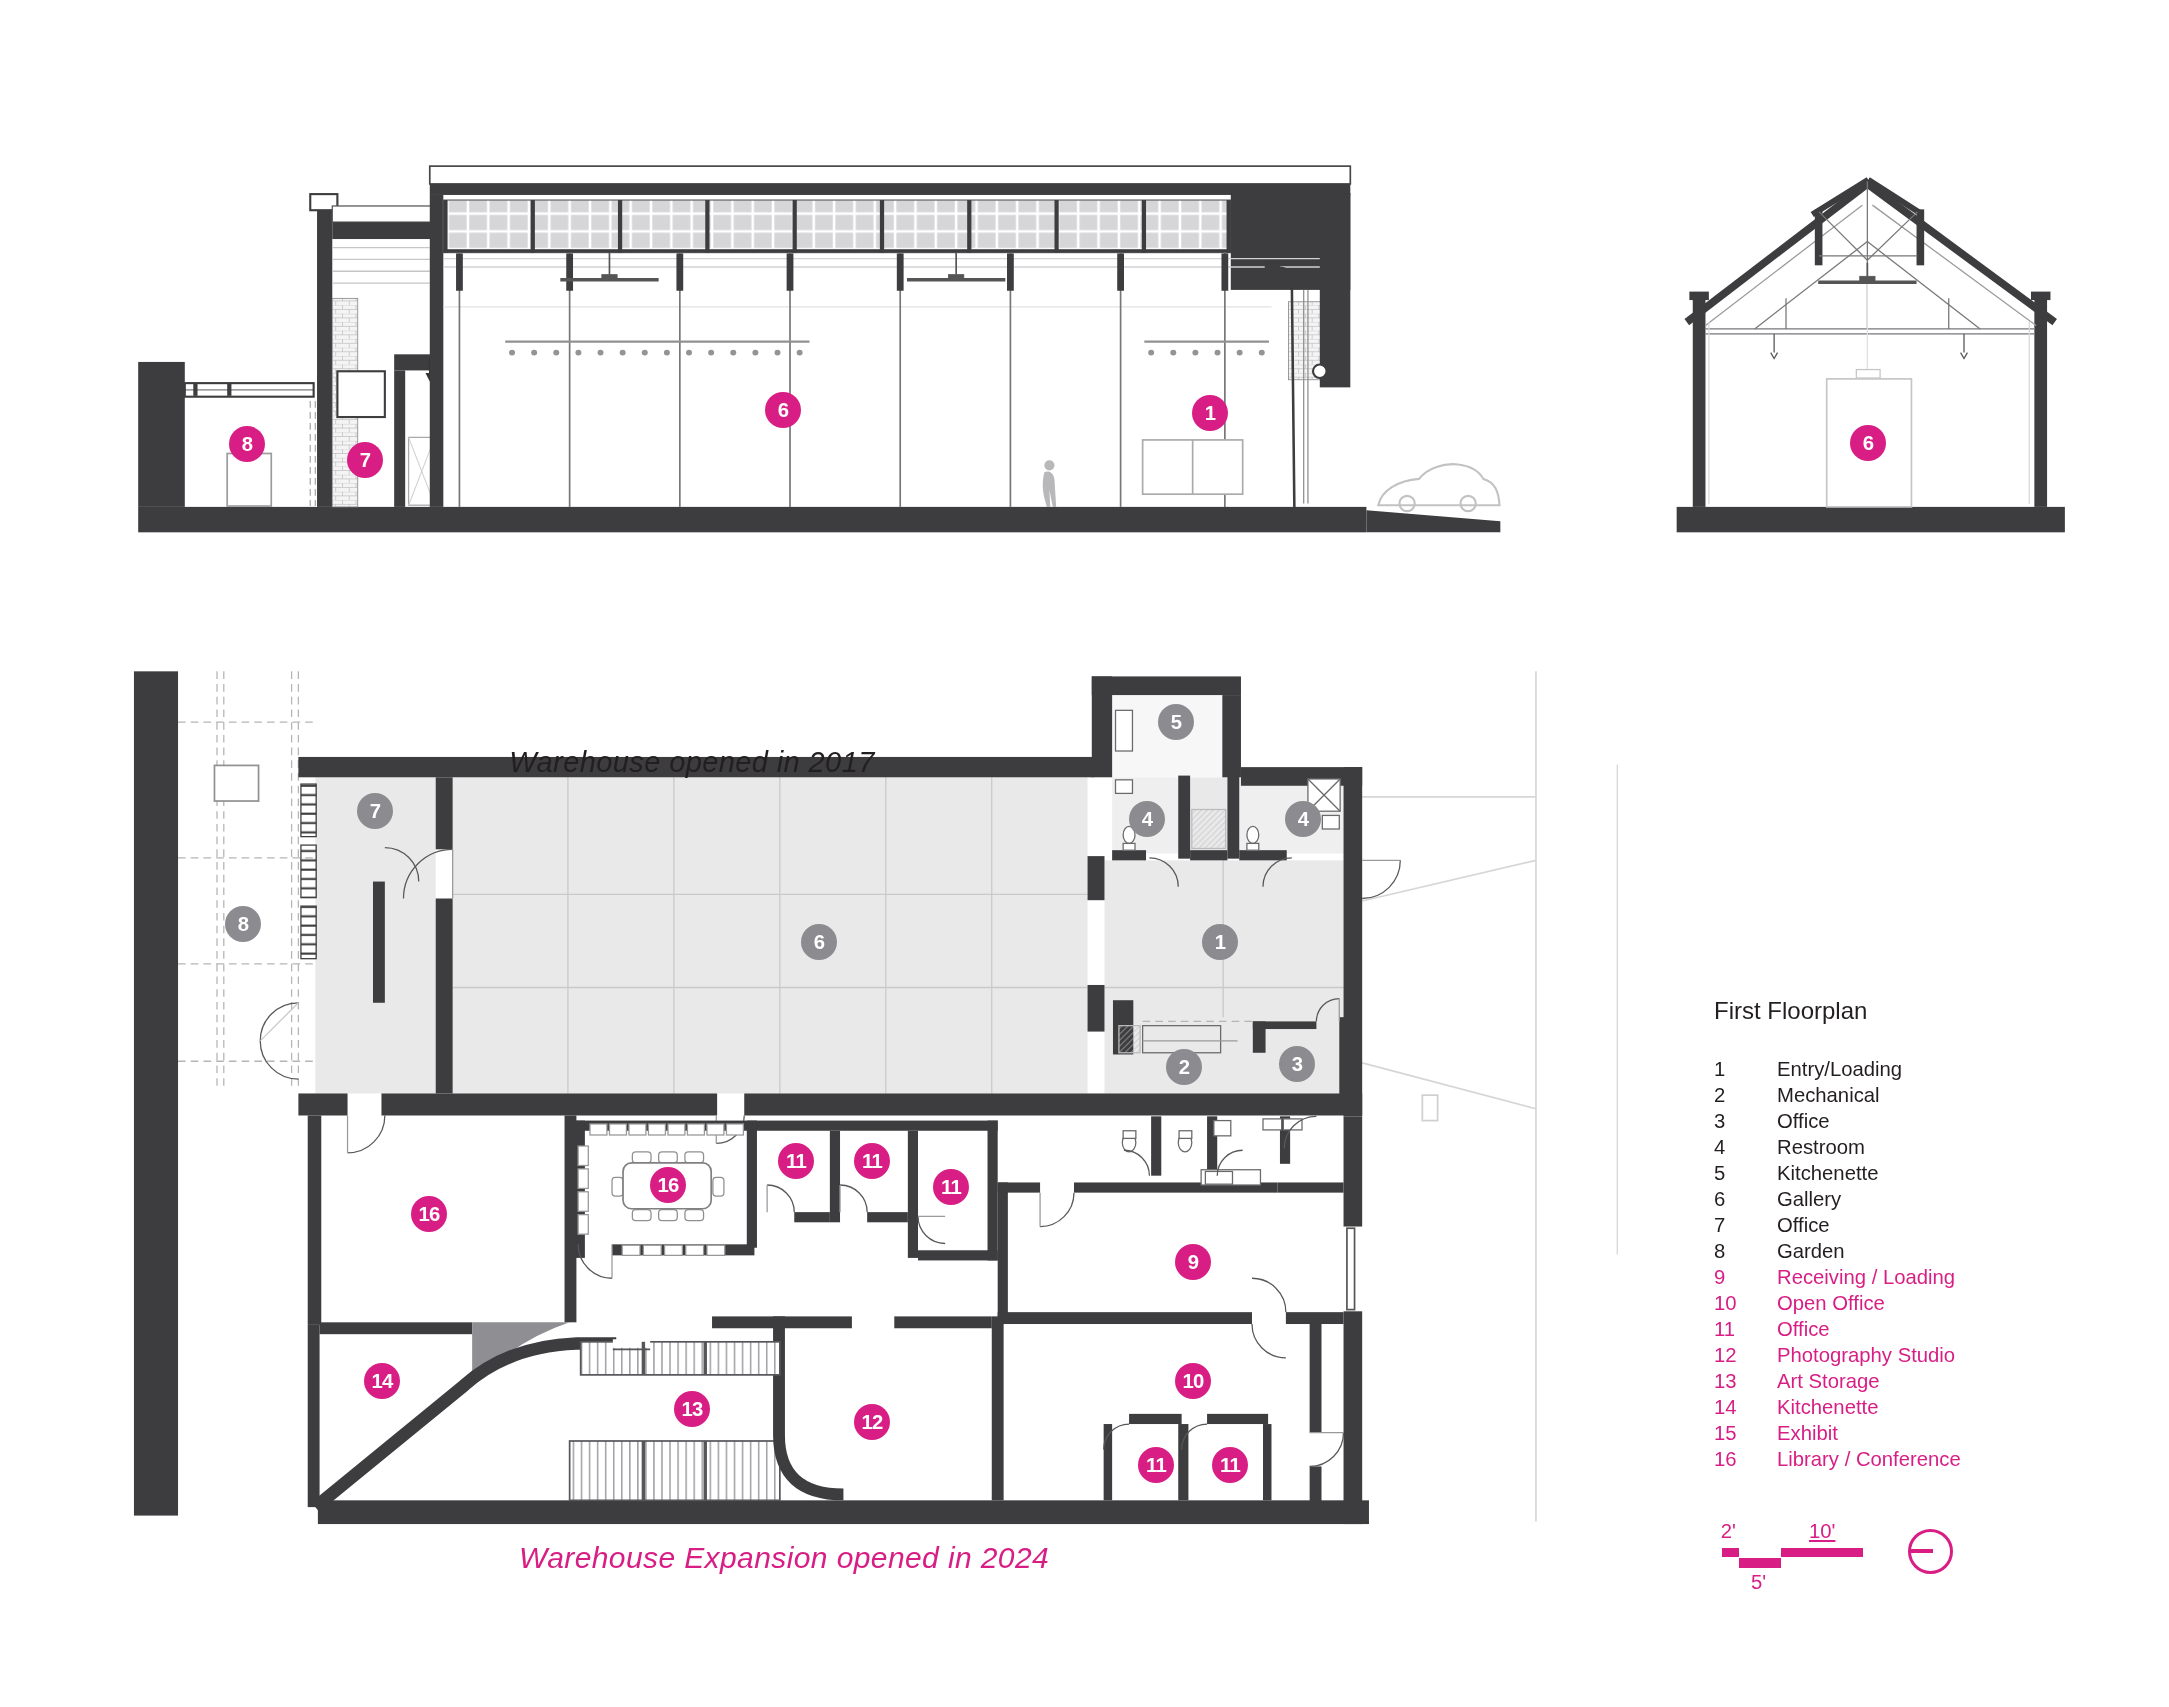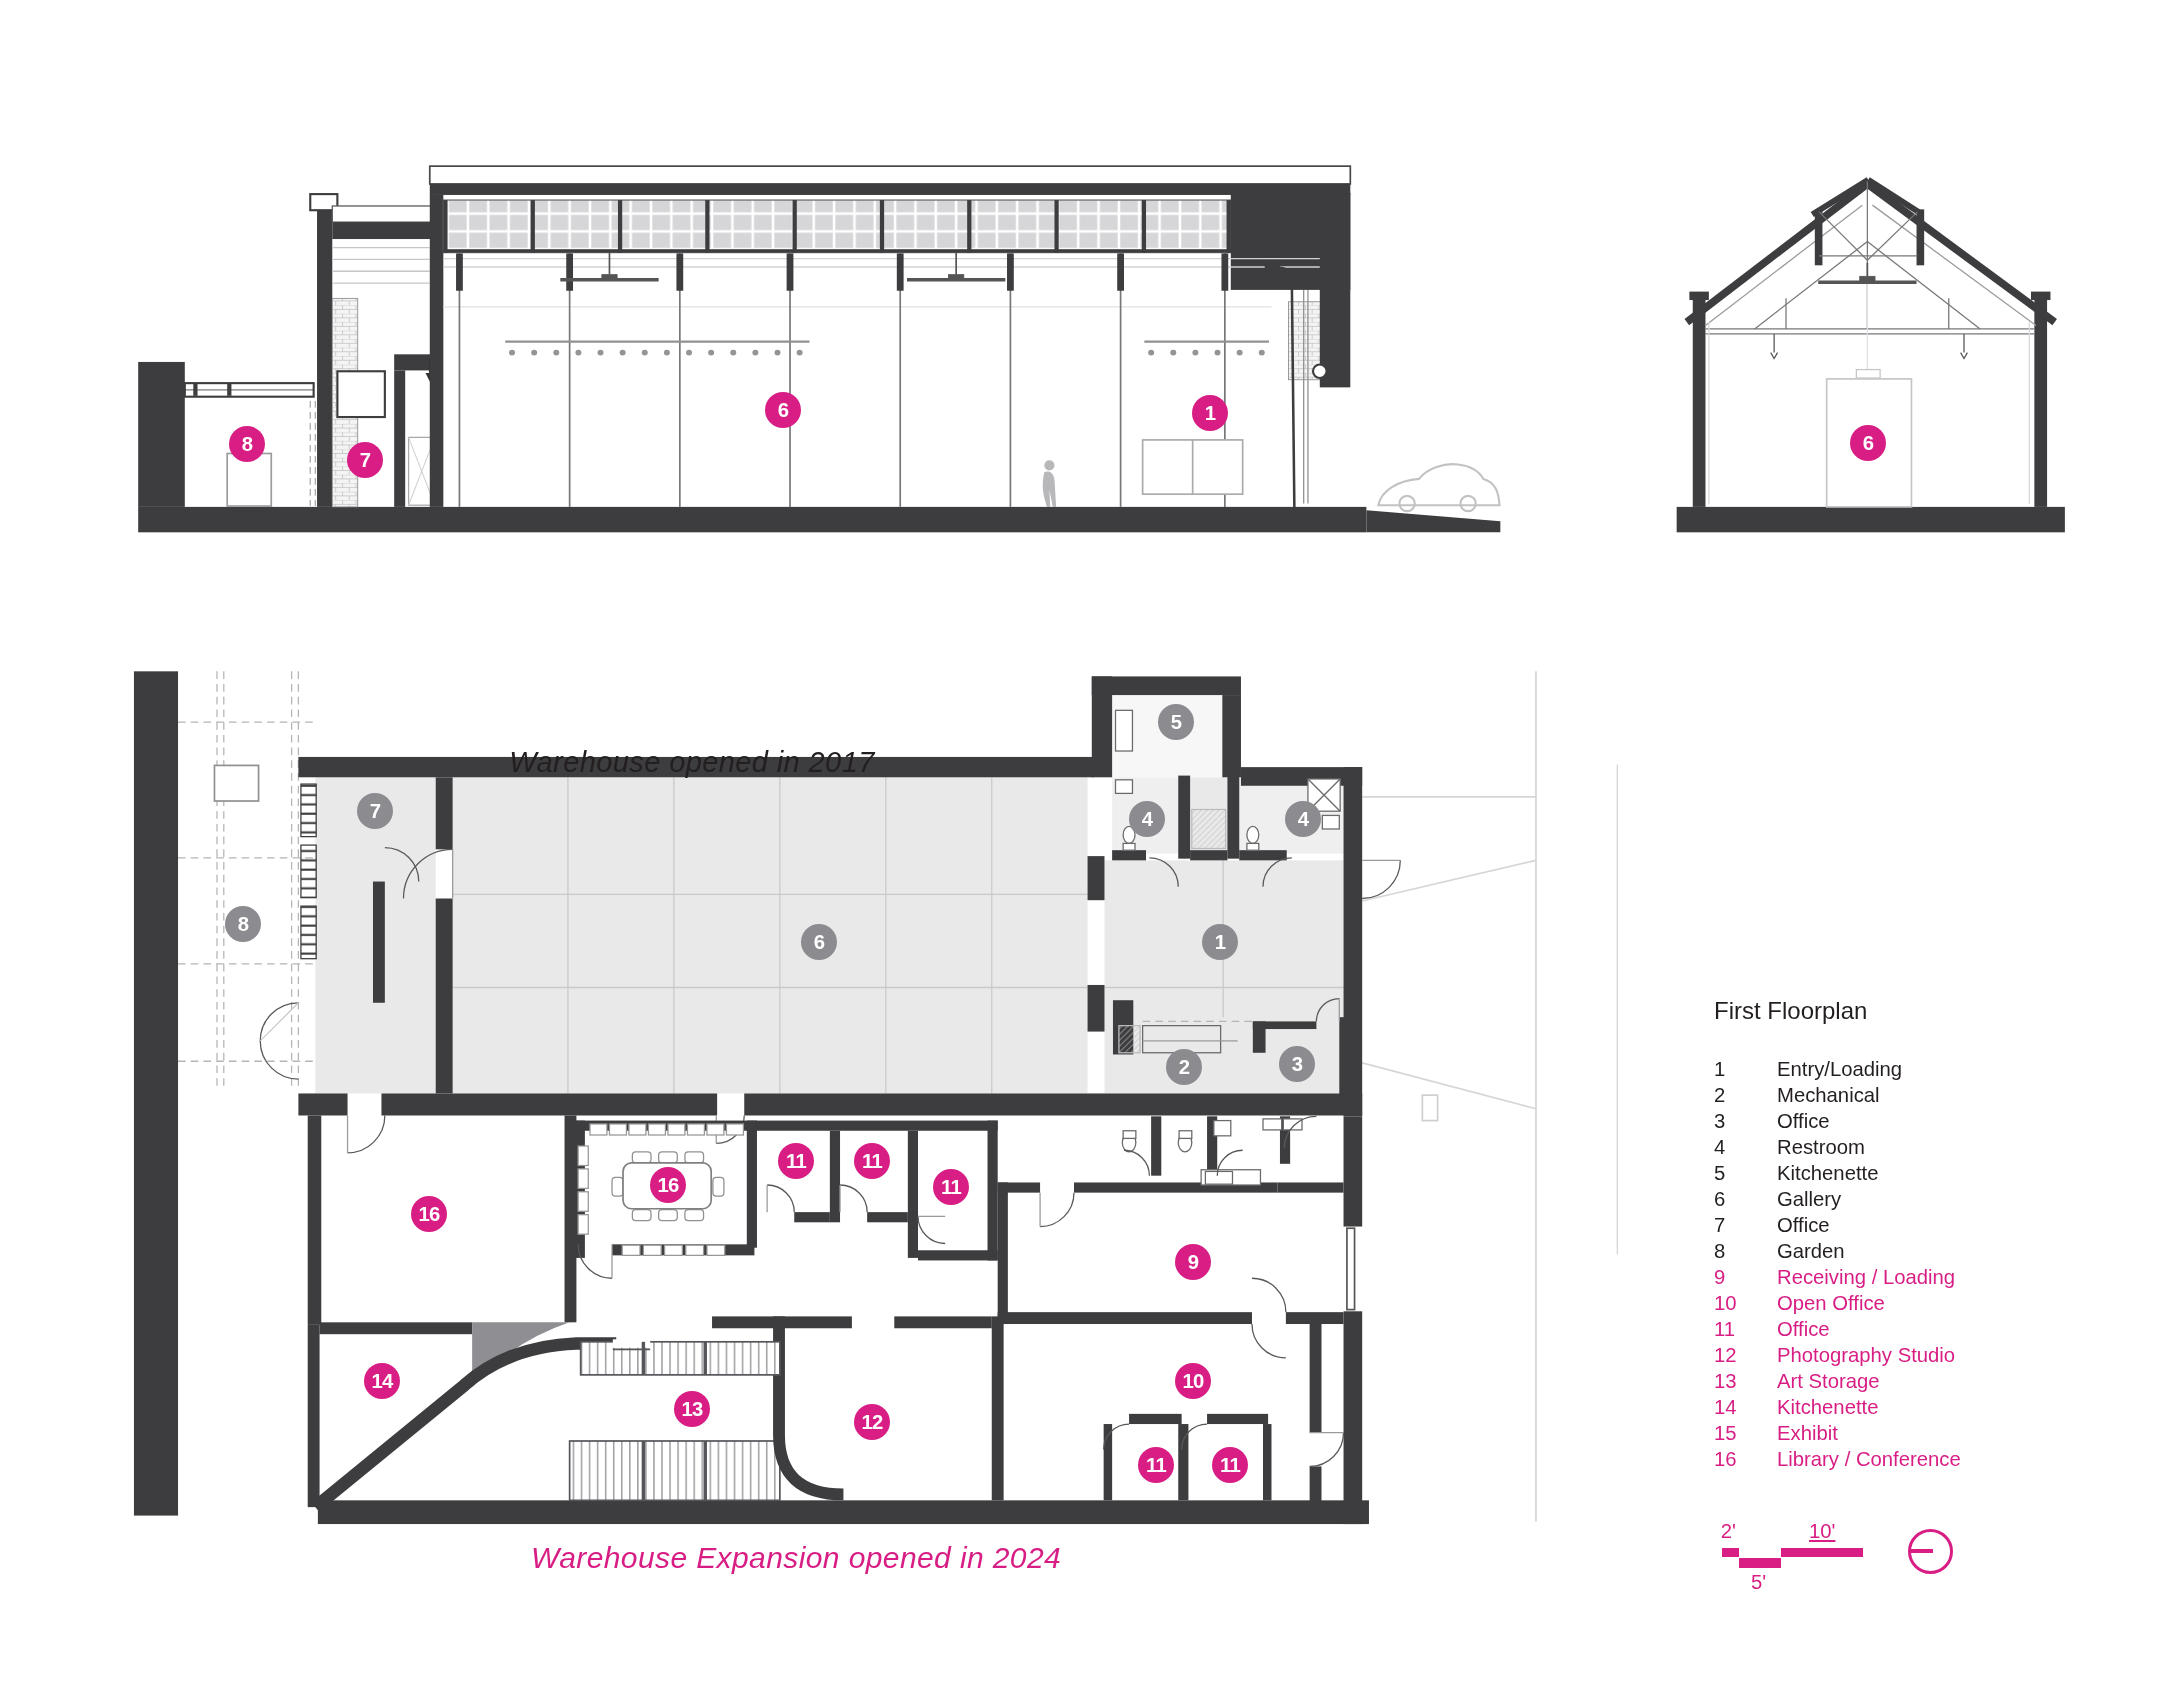--- a/index.html
+++ b/index.html
@@ -18,21 +18,21 @@
     transform:translate(-50%,-50%);
     color:#fff;font-size:20.3px;font-weight:bold;line-height:36px;text-align:center;
     letter-spacing:-0.8px;
   }
   .marker.pink{background:var(--accent);}
   .marker.gray{background:var(--marker-gray);}
   .plan-title{
     position:absolute;font-style:italic;color:var(--ink);
     font-size:29px;white-space:nowrap;letter-spacing:0.4px;
   }
-  .plan-title.expansion{color:var(--accent);font-size:30px;margin-left:12px;}
+  .plan-title.expansion{color:var(--accent);font-size:30px;}
   .legend{position:absolute;left:1714px;top:997px;width:356px;color:var(--ink);}
   .legend-title{font-size:24px;margin-bottom:30.5px;}
   .legend-row{display:flex;font-size:20.3px;line-height:26px;}
   .legend-row .num{width:63px;flex:0 0 63px;}
   .legend-row.expansion{color:var(--accent);}
   .scalebar{position:absolute;left:1714px;top:1517px;width:288px;height:93px;color:var(--accent);}
   .scalebar .lbl{position:absolute;font-size:20.3px;}
   .sb-bar{position:absolute;background:var(--accent);}
   .north{position:absolute;left:194px;top:12px;width:39px;height:39px;border:3.4px solid var(--accent);border-radius:50%;}
   .north .tick{position:absolute;left:-2.5px;top:17px;width:24.6px;height:4.2px;background:var(--accent);}

